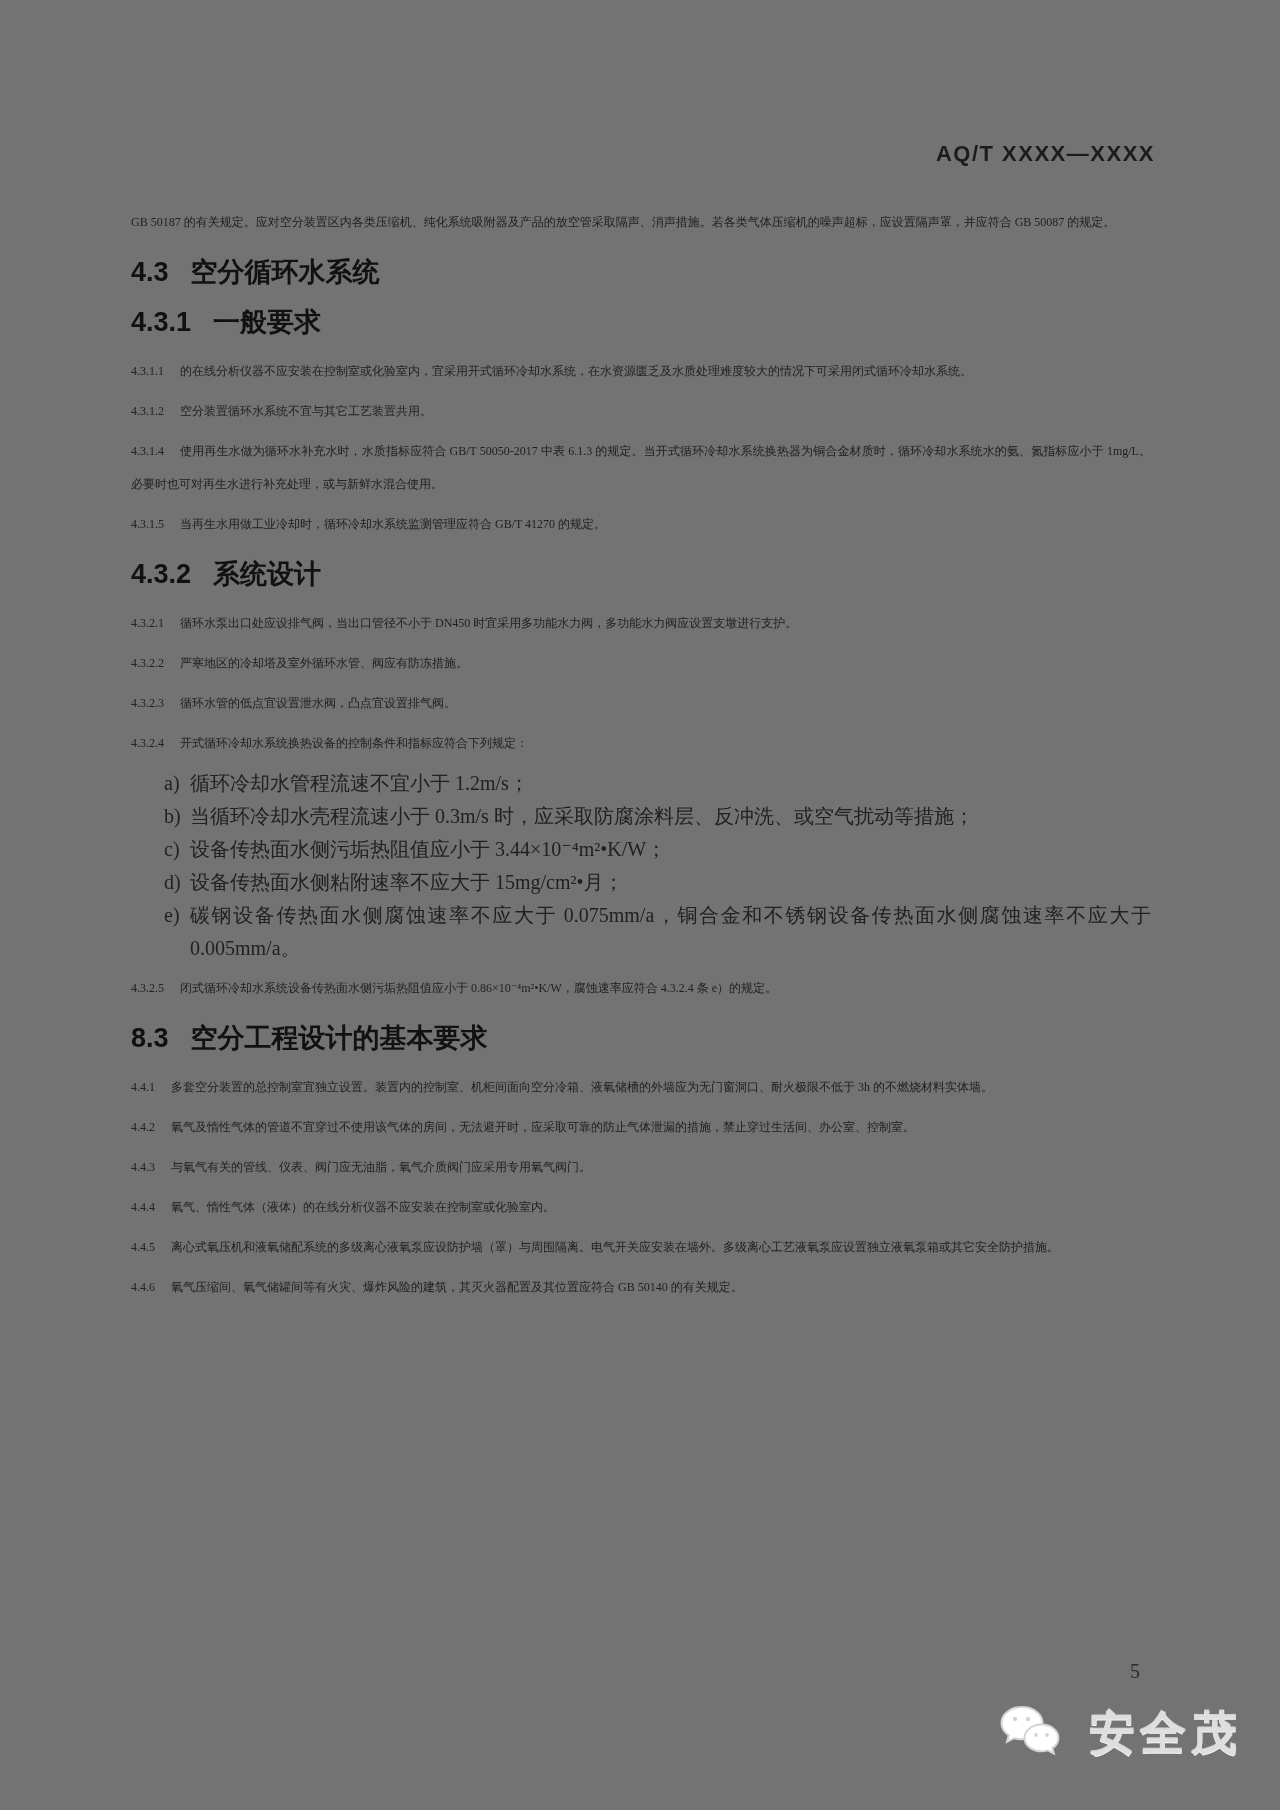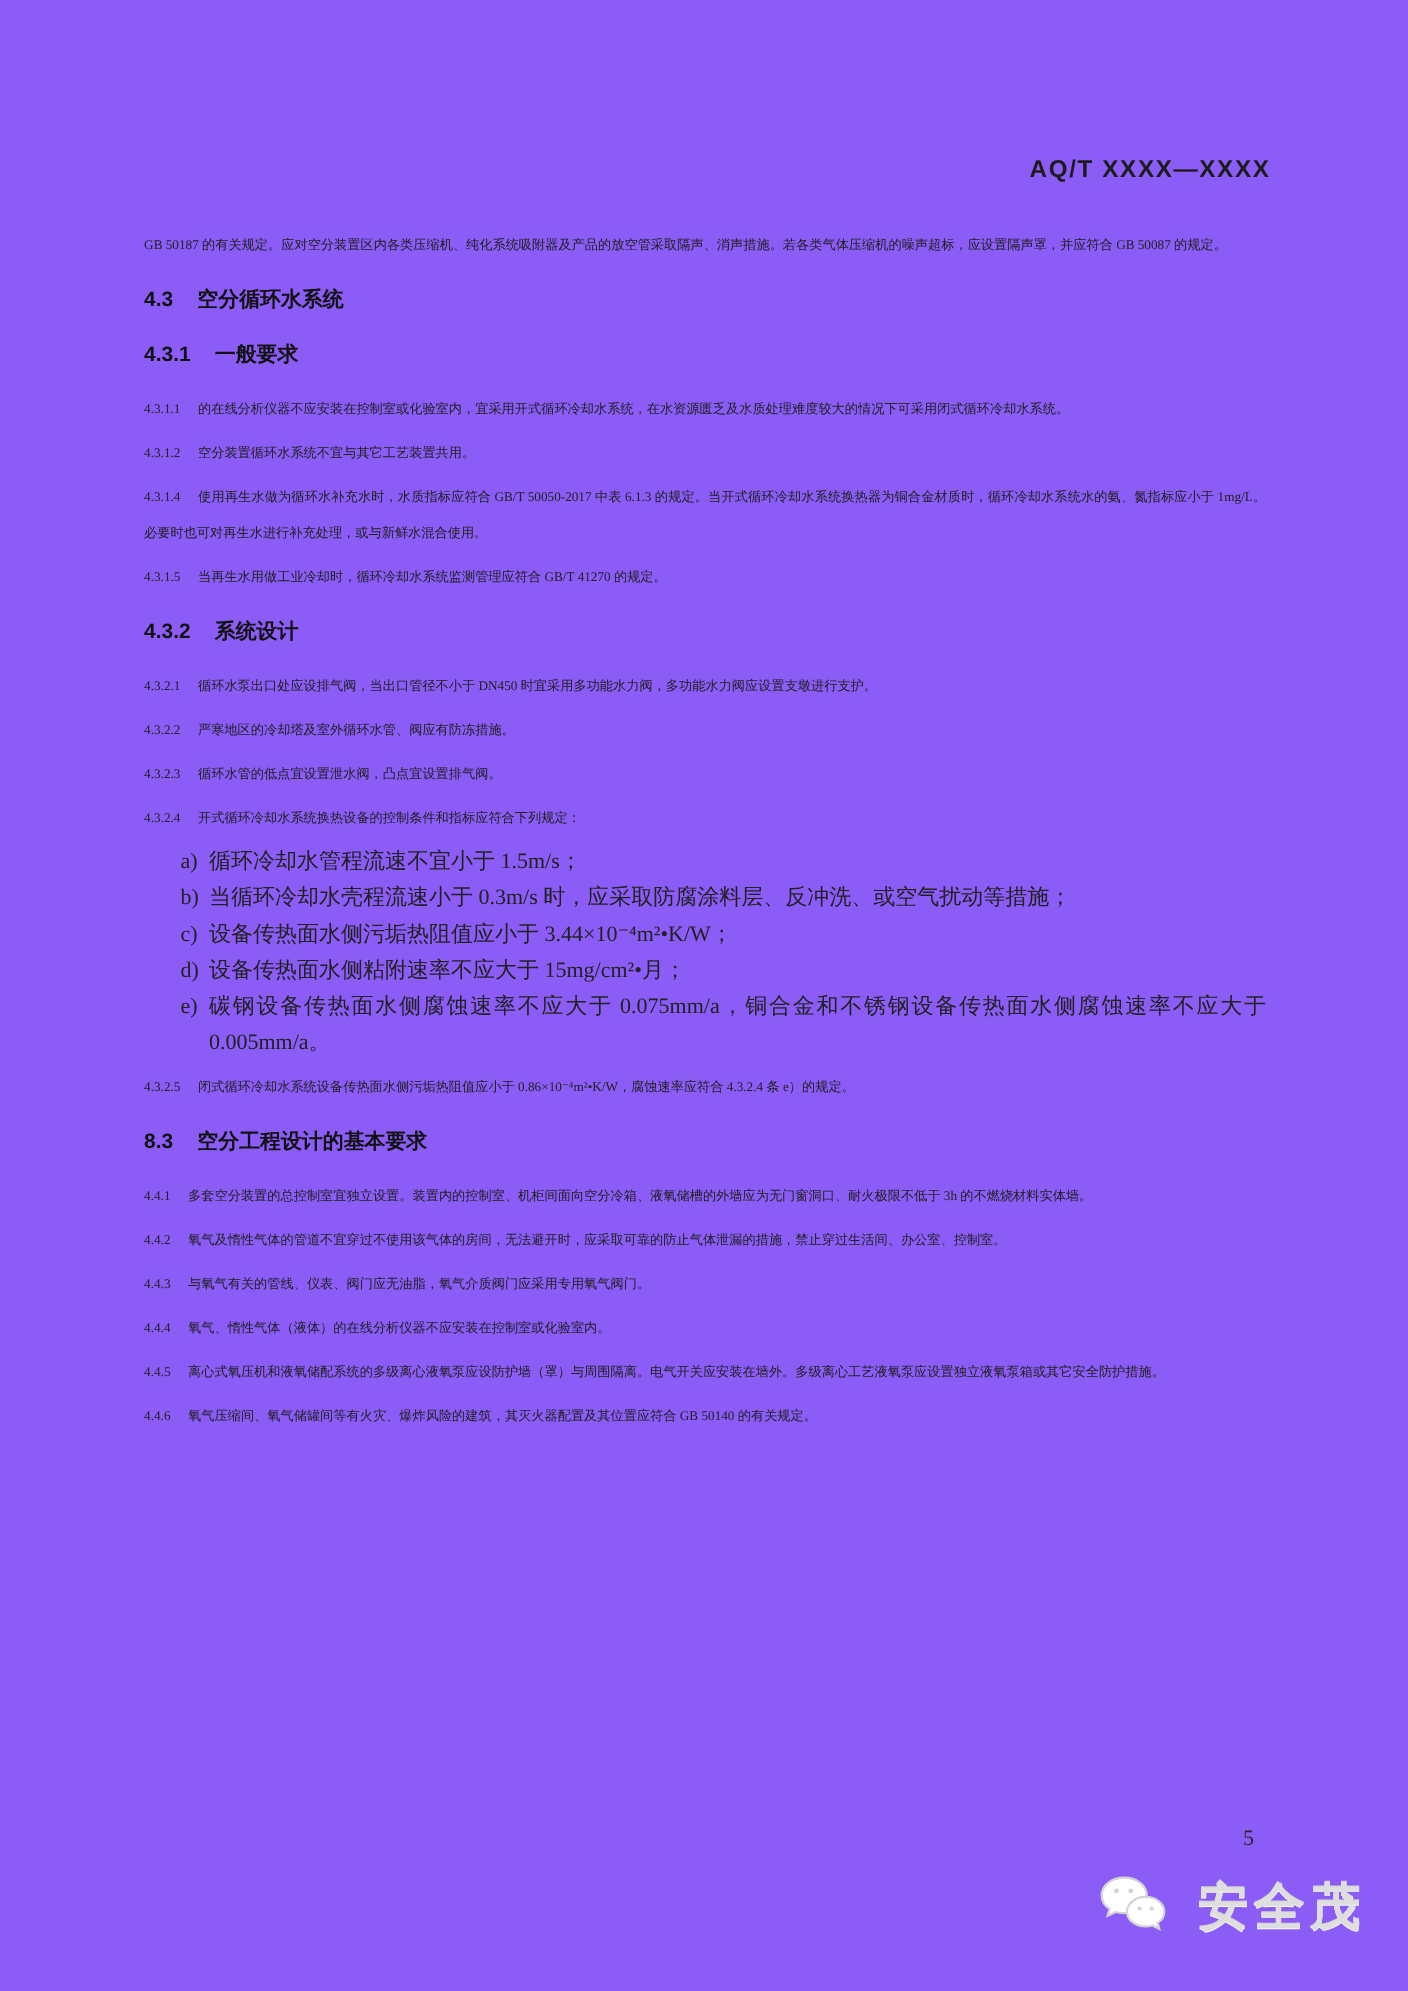--- a/index.html
+++ b/index.html
@@ -1,20 +1,20 @@
 <!DOCTYPE html>
 <html><head>
 <meta charset="utf-8">
 <style>
   html,body{margin:0;padding:0;background:#ffffff;}
   .page{
     position:relative;
     width:1280px;
     height:1810px;
-    background:#8b5cf6;
+    background:#737373;
     font-family:"Liberation Serif","DejaVu Serif",serif;
     color:#212121;
     overflow:hidden;
   }
   .doc-header{
     position:absolute;
     top:141px;
     right:125px;
     font-family:"Liberation Sans","DejaVu Sans",sans-serif;
     font-weight:600;
@@ -34,21 +34,21 @@
     margin:0 0 7px 0;
     text-align:justify;
   }
   .cnum{
     margin-right:16px;
     white-space:nowrap;
   }
   h2.h{
     font-family:"Liberation Sans","DejaVu Sans",sans-serif;
     font-weight:700;
-    font-size:19px;
+    font-size:27px;
     line-height:33px;
     color:#111111;
     margin:17px 0 16px 0;
   }
   h2.h .hnum{margin-right:22px;}
   .olist{margin:0 0 7px 0;}
   .li{
     display:flex;
     padding-left:33px;
     font-size:20px;
@@ -114,21 +114,21 @@
 
     <p class="para"><span class="cnum">4.3.2.2</span><span>严寒地区的冷却塔及室外循环水管、阀应有防冻措施。</span></p>
 
     <p class="para"><span class="cnum">4.3.2.3</span><span>循环水管的低点宜设置泄水阀，凸点宜设置排气阀。</span></p>
 
     <p class="para"><span class="cnum">4.3.2.4</span><span>开式循环冷却水系统换热设备的控制条件和指标应符合下列规定：</span></p>
 
     <div class="olist">
       <div class="li">
           <span class="lilabel">a)</span>
-          <span class="litext">循环冷却水管程流速不宜小于 1.5m/s；</span>
+          <span class="litext">循环冷却水管程流速不宜小于 1.2m/s；</span>
         </div>
       <div class="li">
           <span class="lilabel">b)</span>
           <span class="litext">当循环冷却水壳程流速小于 0.3m/s 时，应采取防腐涂料层、反冲洗、或空气扰动等措施；</span>
         </div>
       <div class="li">
           <span class="lilabel">c)</span>
           <span class="litext">设备传热面水侧污垢热阻值应小于 3.44×10⁻⁴m²•K/W；</span>
         </div>
       <div class="li">

